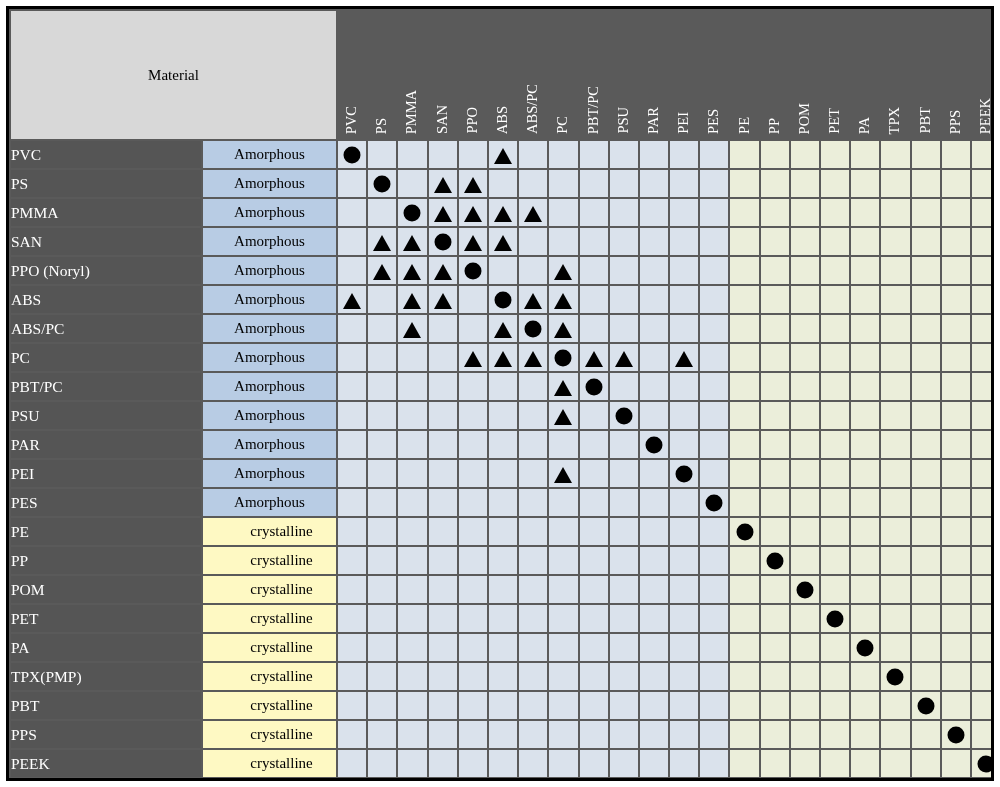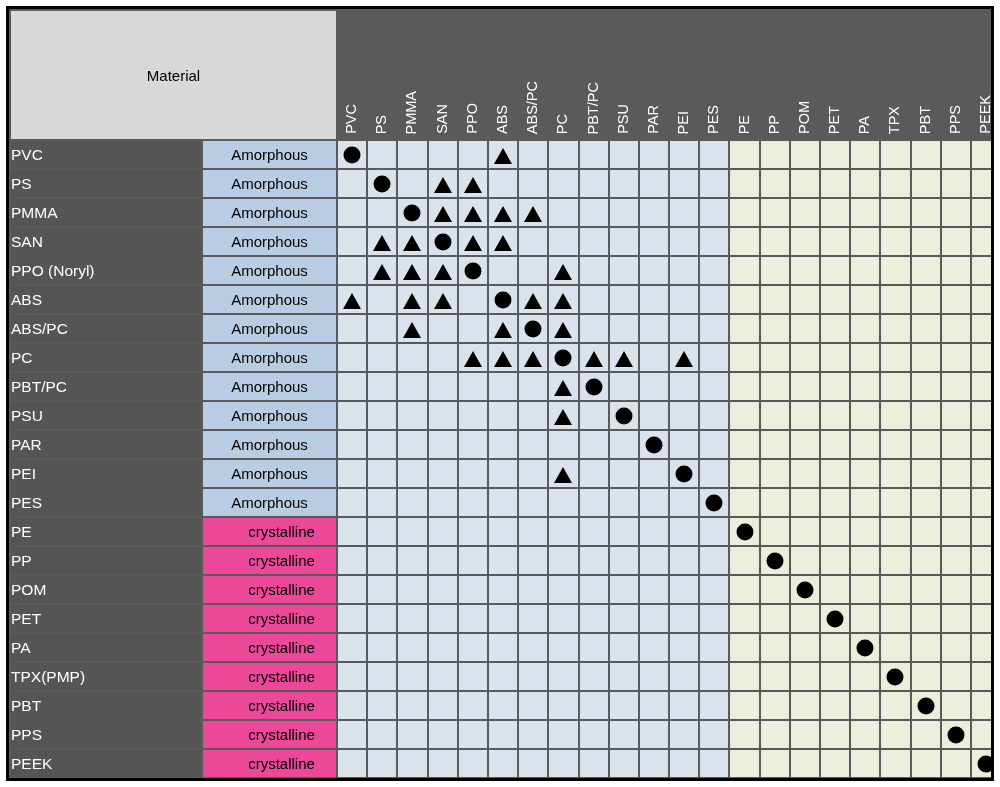--- a/index.html
+++ b/index.html
@@ -7,20 +7,21 @@
     margin: 0; padding: 0;
     width: 1000px; height: 787px;
     background: #ffffff;
     font-family: "Liberation Sans", sans-serif;
     overflow: hidden;
   }
   #root {
     position: relative;
     width: 1000px; height: 787px;
     background: #ffffff;
+    font-family: Liberation Serif, serif;
   }
   #tablewrap {
     position: absolute;
     left: 6px; top: 6px;
     width: 988px; height: 775px;
     border: 3px solid #000000;
     background: #5a5a5a;
     overflow: hidden;
   }
   table.matrix {
@@ -86,21 +87,21 @@
     border-bottom: 1px solid #454545;
   }
   td.morphcell {
     font-size: 15px;
     color: #000;
     text-align: center;
     height: 27px;
     white-space: nowrap;
   }
   td.morphcell.amorph { background: #b8cce4; margin-left: 36px; }
-  td.morphcell.cryst  { background: #ec4899; padding-left: 24px; }
+  td.morphcell.cryst  { background: #fef9c3; padding-left: 24px; }
 
   td.cell { height: 27px; position: relative; }
   td.cell.amorph { background: #dae2ec; }
   td.cell.cryst  { background: #ebeeda; }
 
   .mark {
     position: absolute;
     left: 50%; top: 50%;
     transform: translate(-50%,-50%);
   }

